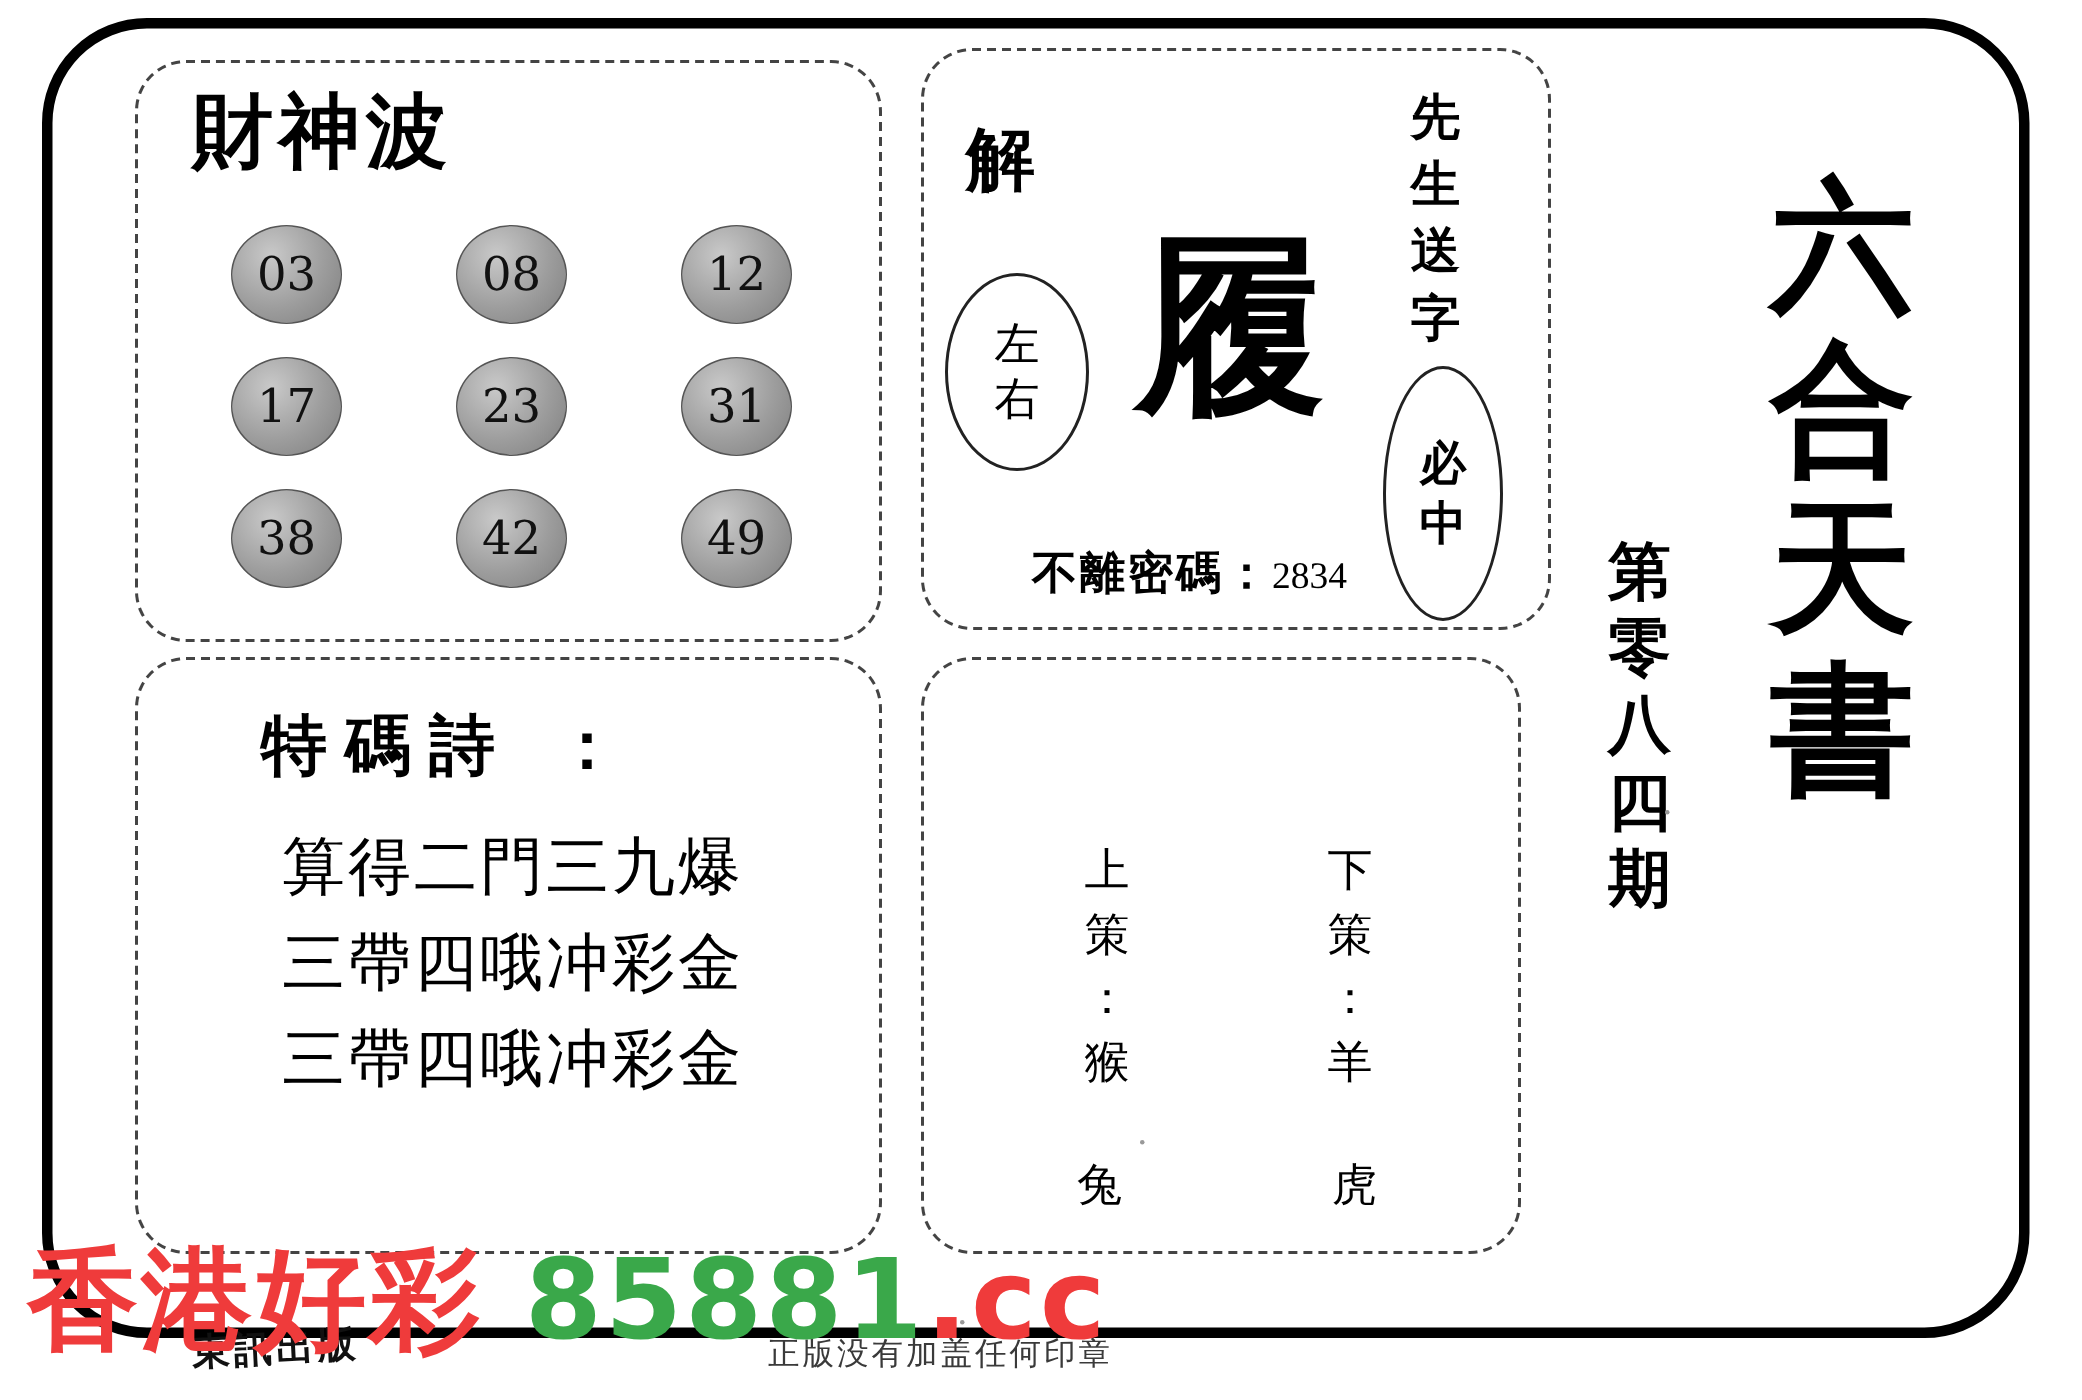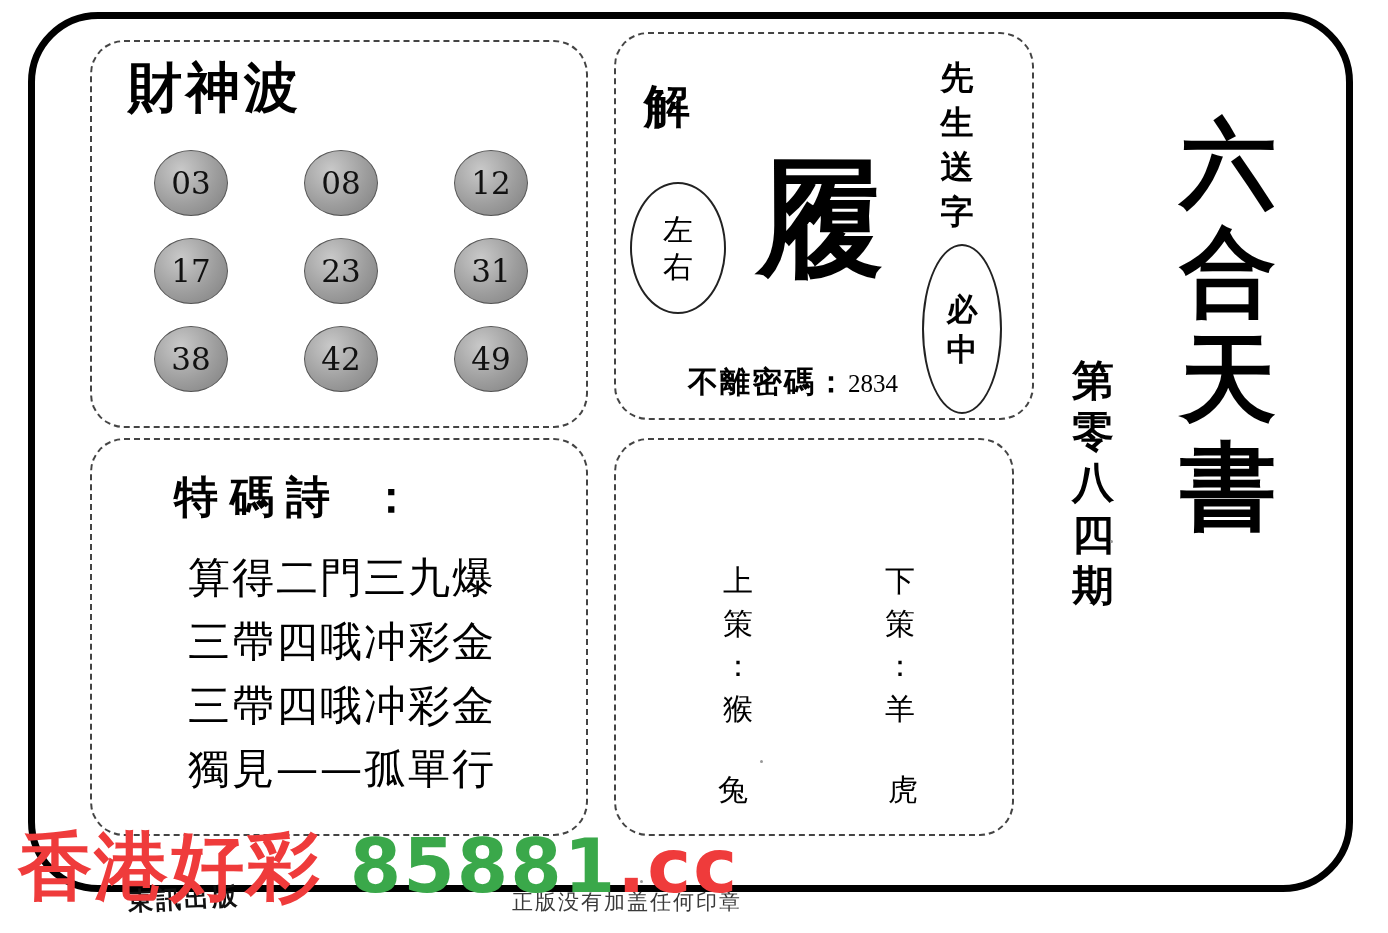--- a/index.html
+++ b/index.html
@@ -319,21 +319,20 @@
     <span class="label">不離密碼：</span><span class="num">2834</span>
   </div>
 </div>
 
 <div class="panel" id="panel-poem">
   <div class="poem-title">特碼詩 ：</div>
   <div class="poem-lines">
     <div>算得二門三九爆</div>
     <div>三帶四哦冲彩金</div>
     <div>三帶四哦冲彩金</div>
-    <div>獨見——孤單行</div>
   </div>
 </div>
 
 <div class="panel" id="panel-zodiac">
 
   <div class="col" id="col-up">
     <span>上</span>
     <span>策</span>
     <span>：</span>
     <span>猴</span>

